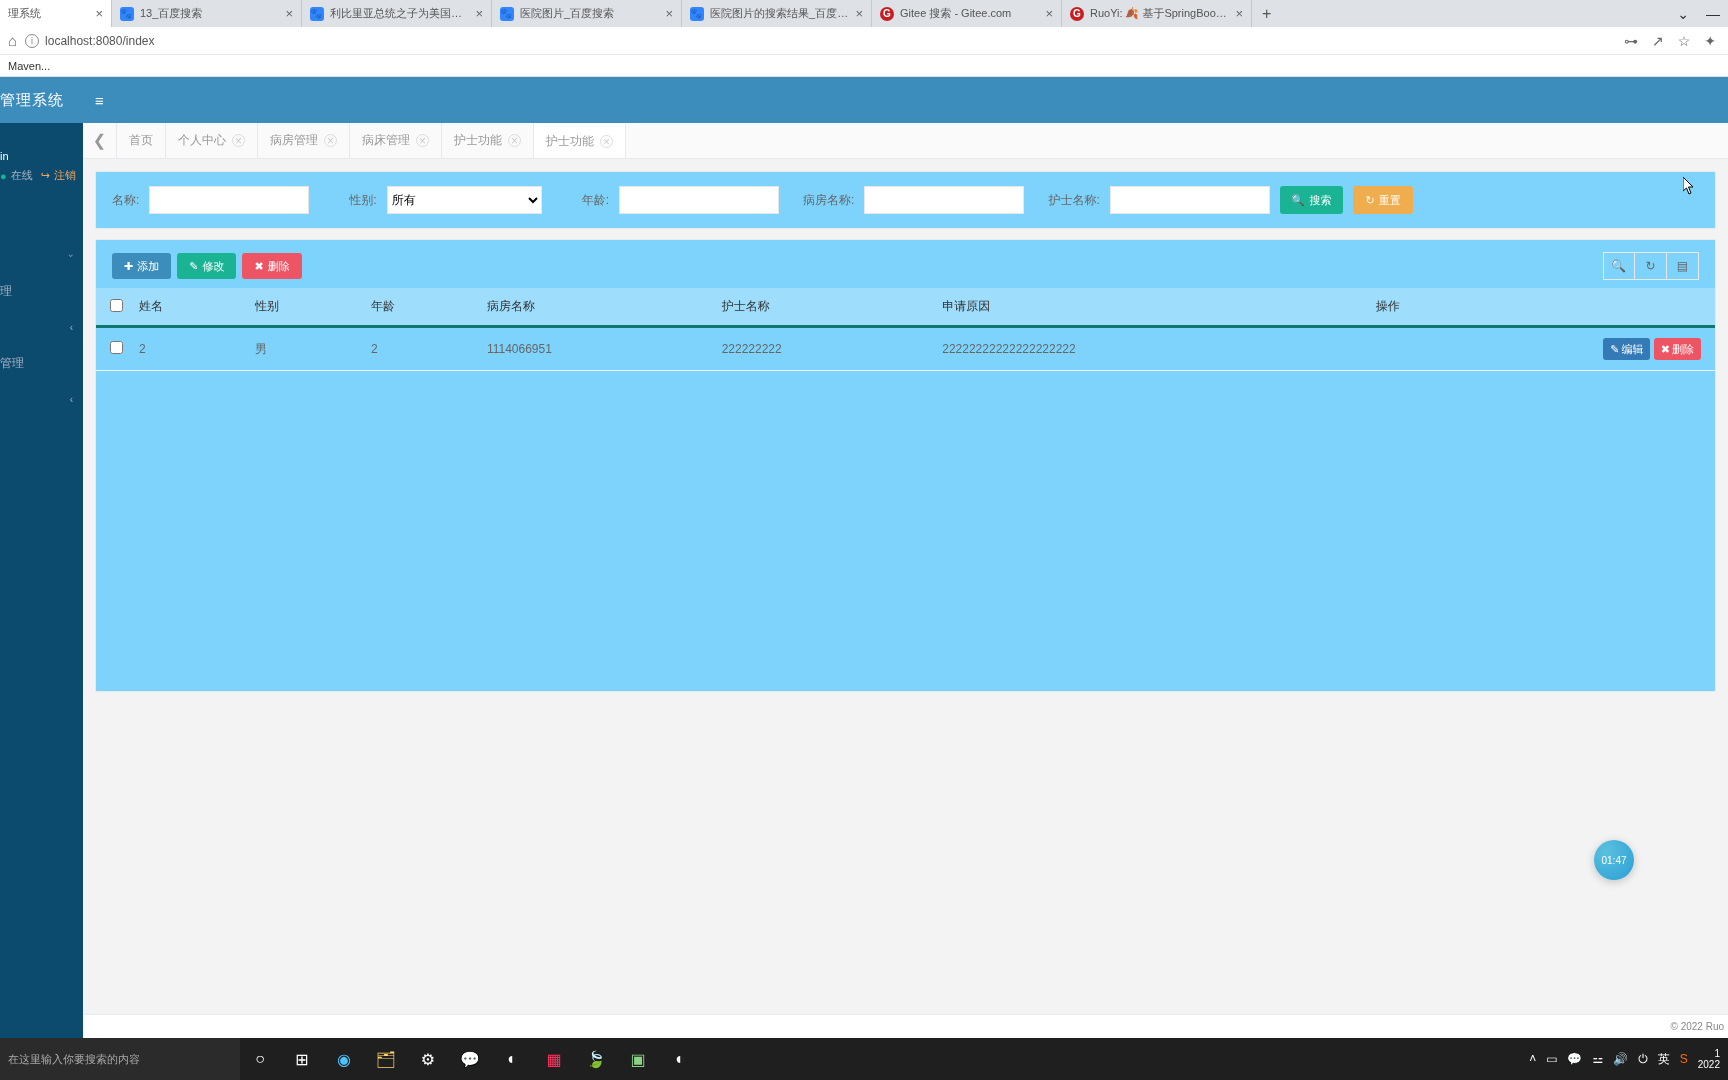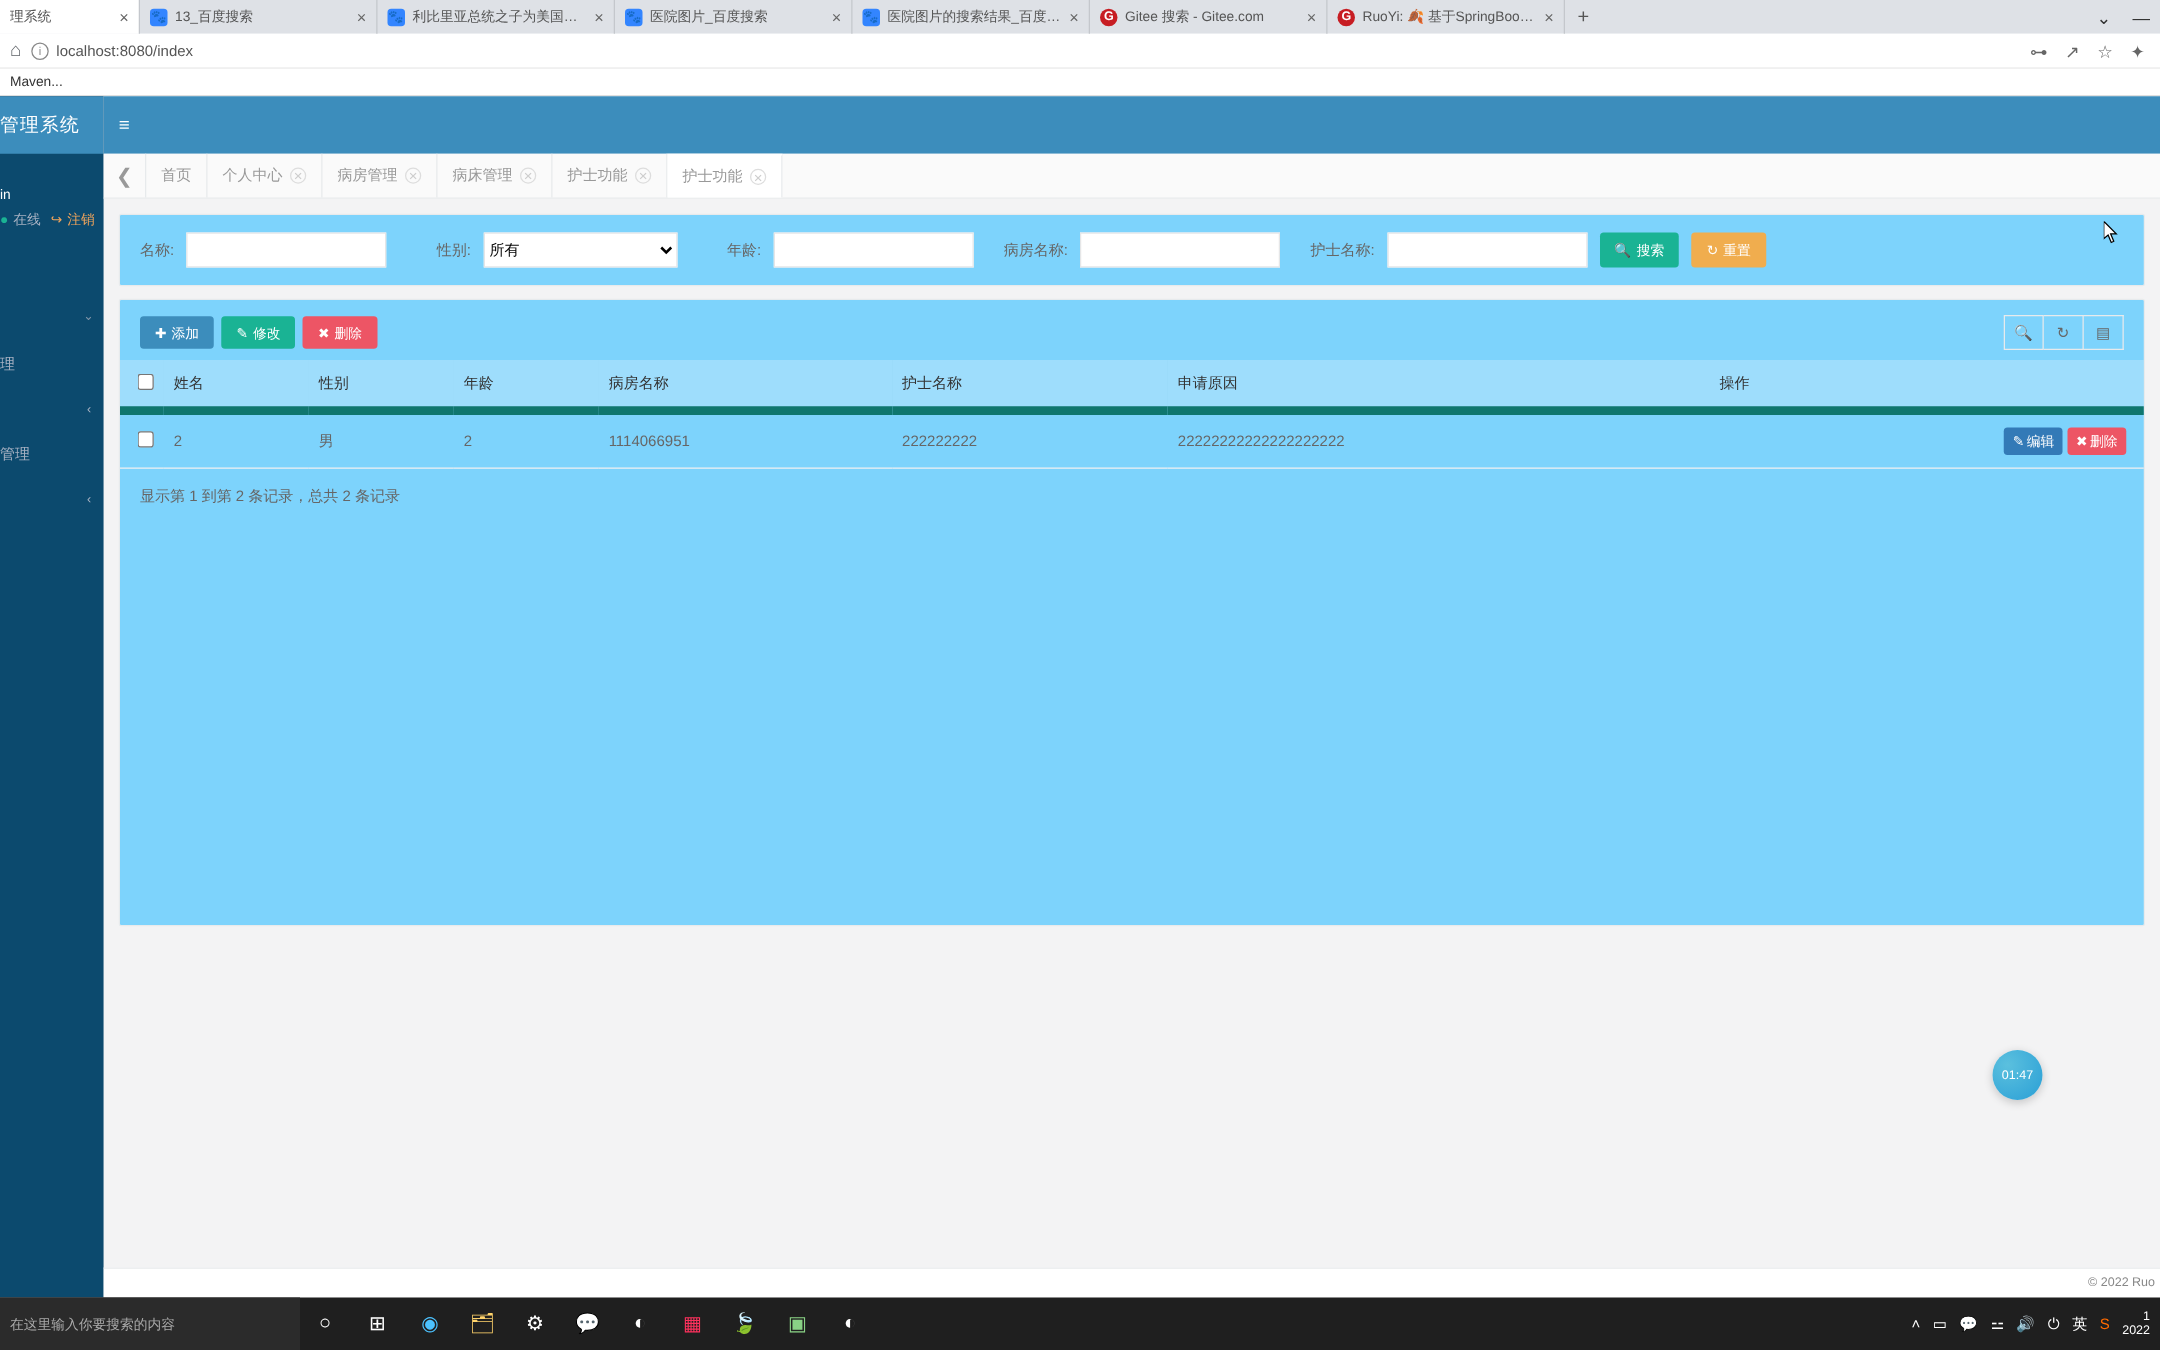--- a/index.html
+++ b/index.html
@@ -61,21 +61,21 @@
 .toolbar { padding: 12px 16px 8px 16px; display: flex; align-items: center; }
 .btn-add { background: #3c8dbc; }
 .btn-mod { background: #1ab394; }
 .btn-del { background: #ed5565; }
 .toolbar .btn { margin-right: 6px; height: 26px; }
 .tool-right { margin-left: auto; display: flex; }
 .tool-right .ticon { width: 32px; height: 28px; border: 1px solid #e7eaec; border-left: none; display: flex; align-items: center; justify-content: center; color: #666; font-size: 12px; cursor: pointer; }
 .tool-right .ticon:first-child { border-left: 1px solid #e7eaec; }
 
 table.data { width: calc(100% - 0px); border-collapse: collapse; font-size: 12px; }
-table.data th { text-align: left; padding: 10px 8px; color: #333; font-weight: normal; border-bottom: 7px solid #0f766e; background: #fafafa44; }
+table.data th { text-align: left; padding: 10px 8px; color: #333; font-weight: normal; border-bottom: 3px solid #0f766e; background: #fafafa44; }
 table.data td { padding: 10px 8px; color: #666; border-bottom: 1px solid #f1f1f1; }
 table.data th:first-child, table.data td:first-child { width: 34px; text-align: center; padding-left: 14px; }
 .rowbtn { display: inline-flex; align-items: center; gap: 2px; height: 22px; padding: 0 7px; border-radius: 3px; color: #fff; font-size: 11px; cursor: pointer; }
 .rowbtn.edit { background: #337ab7; }
 .rowbtn.del { background: #ed5565; }
 
 .pager { padding: 14px 16px; font-size: 12px; color: #666; }
 
 .footer { height: 24px; border-top: 1px solid #e7eaec; background: #fff; display: flex; align-items: center; justify-content: flex-end; padding-right: 4px; font-size: 10px; color: #888; }
 
@@ -302,21 +302,20 @@
                   </span>
                 <span class="rowbtn del">
                     <span>✖</span>
                     <span>删除</span>
                   </span>
               </td>
             </tr>
           </tbody>
         </table>
 
-        <div class="pager">显示第 1 到第 2 条记录，总共 2 条记录</div>
         <div style="height:320px"></div>
       </div>
     </div>
 
     <div class="footer">
       <span>© 2022 Ruo</span>
     </div>
   </div>
 </div>
 

